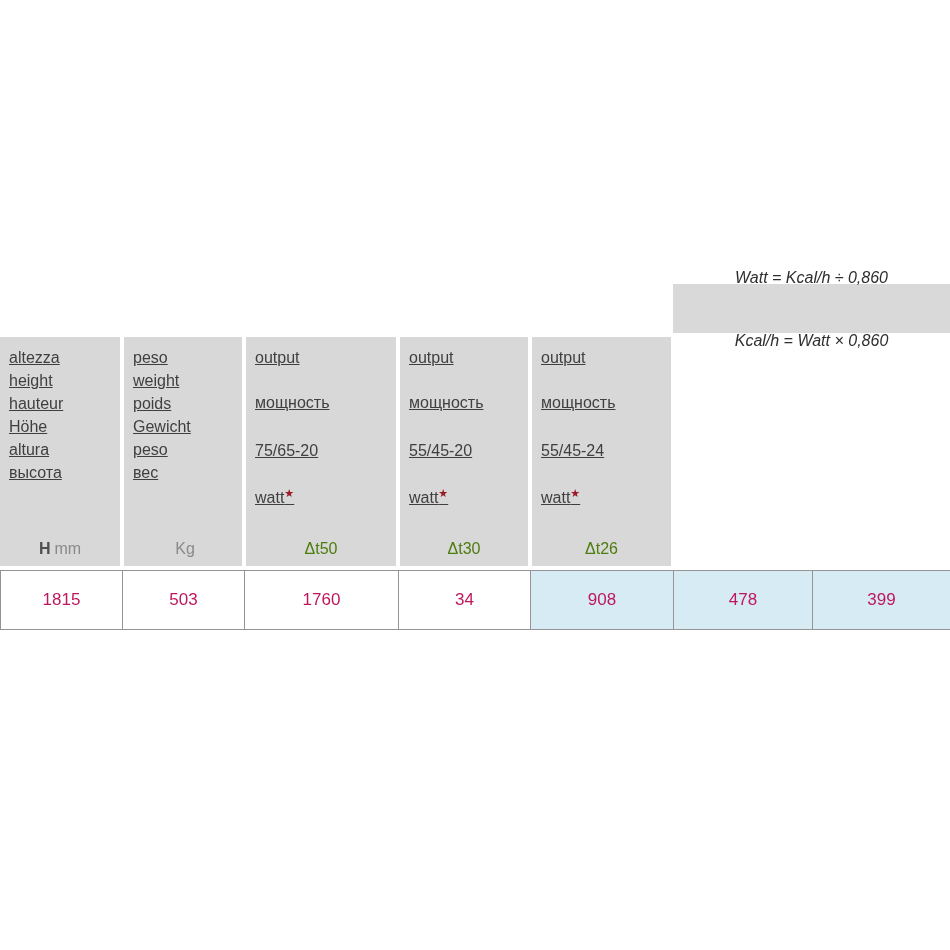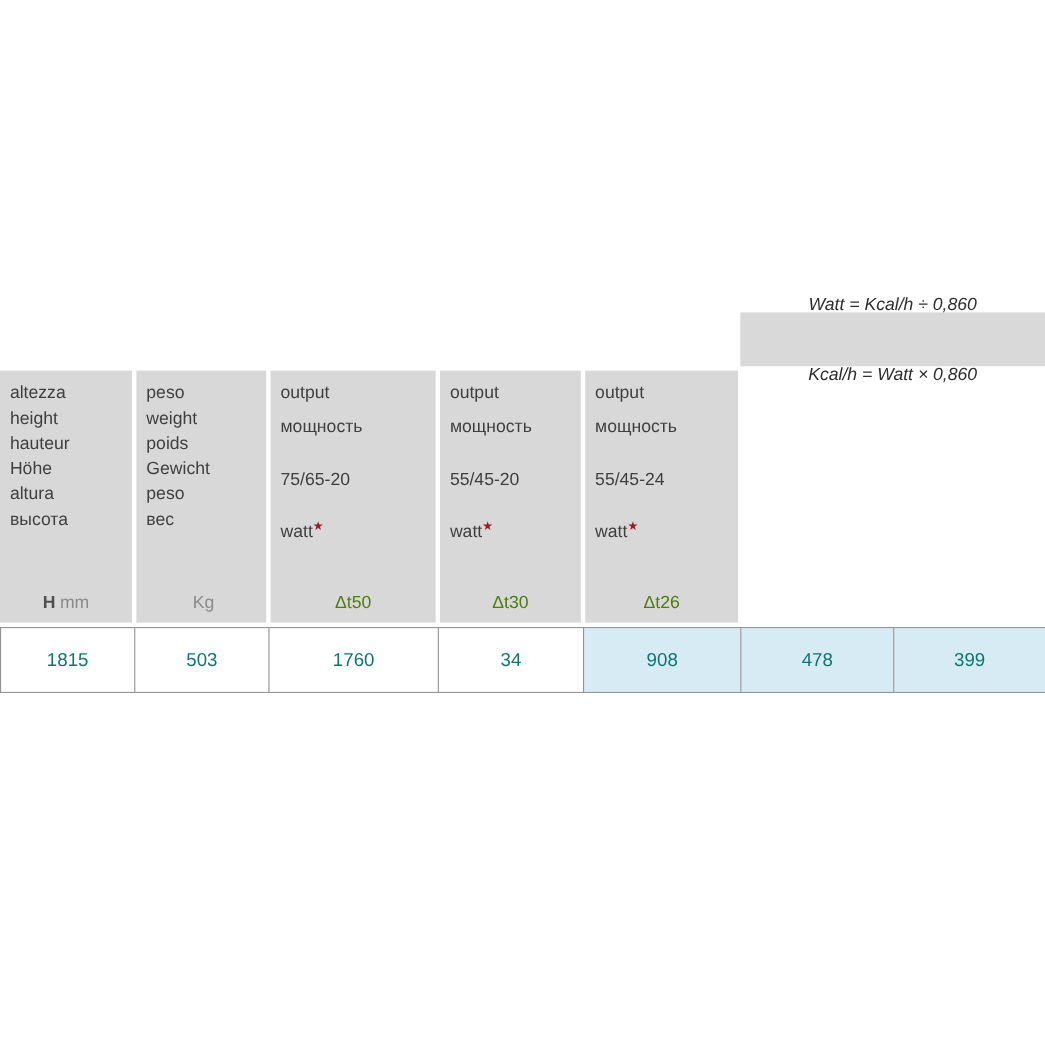--- a/index.html
+++ b/index.html
@@ -32,55 +32,56 @@
     column-gap: 4px;
   }
   .hcell {
     background: #d8d8d8;
     position: relative;
     padding: 9px 6px 0 9px;
     box-sizing: border-box;
     color: #3f3f3f;
     font-size: 16px;
     overflow: hidden;
+    text-decoration: underline;
   }
   .hlabels { white-space: pre-line; line-height: 23px; }
   .hcell.c3 .hlabels { line-height: 20px; font-size: 15.5px; }
 
   .hunit {
     position: absolute; left: 0; right: 0; bottom: 8px;
     text-align: center;
     color: #8a8a8a; font-size: 16px; font-style: normal;
   }
   .u-sym { font-weight: bold; color: #4f4f4f; }
   .u-meas { margin-left: 4px; }
   .hunit.dt { color: #4d7c0f; }
 
   .out-top { line-height: 23px; }
-  .out-ru { margin-top: 8px; line-height: 23px; }
+  .out-ru { margin-top: 22px; line-height: 23px; }
   .out-rating { margin-top: 25px; line-height: 23px; }
   .out-watt { margin-top: 24px; line-height: 23px; }
   .star {
     color: #9c1b28;
     font-size: 11px;
     vertical-align: super;
     line-height: 0;
   }
 
   
   .data-table {
     position: absolute; left: 0; top: 570px;
     width: 950px;
     border-collapse: collapse; table-layout: fixed;
   }
   .data-table td {
     border: 1px solid #949494;
     height: 48px;
     text-align: center; vertical-align: middle;
-    font-size: 17px; color: #0f766e;
+    font-size: 17px; color: #be185d;
     background: #ffffff; padding: 5px;
   }
   .data-table td.blue { background: #d7ebf4; }
 </style>
 </head>
 <body>
 
 <div class="formula-box">
   <div>Watt = Kcal/h ÷ 0,860</div>
   <div>Kcal/h = Watt × 0,860</div>

